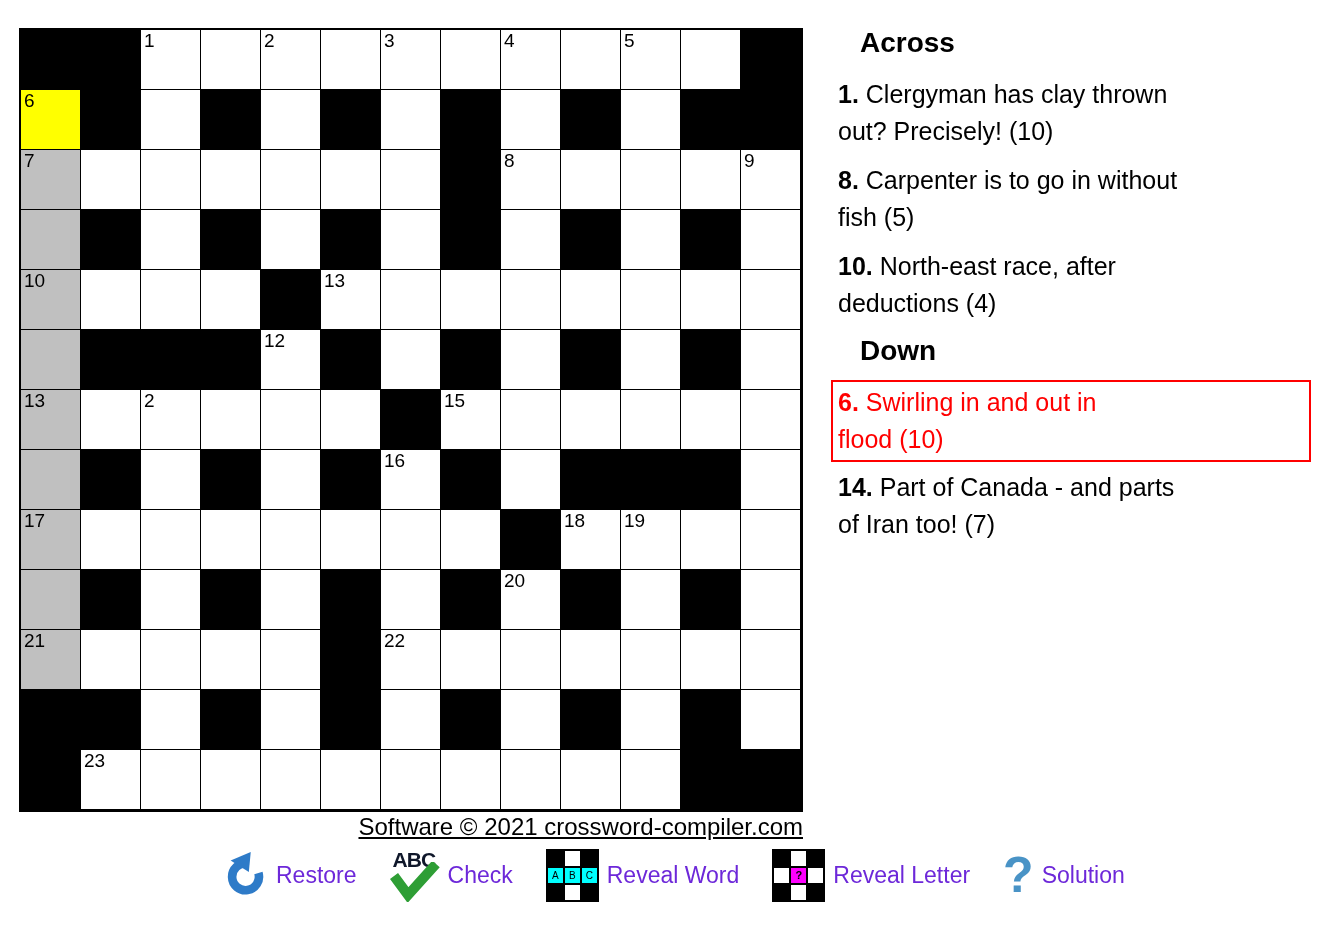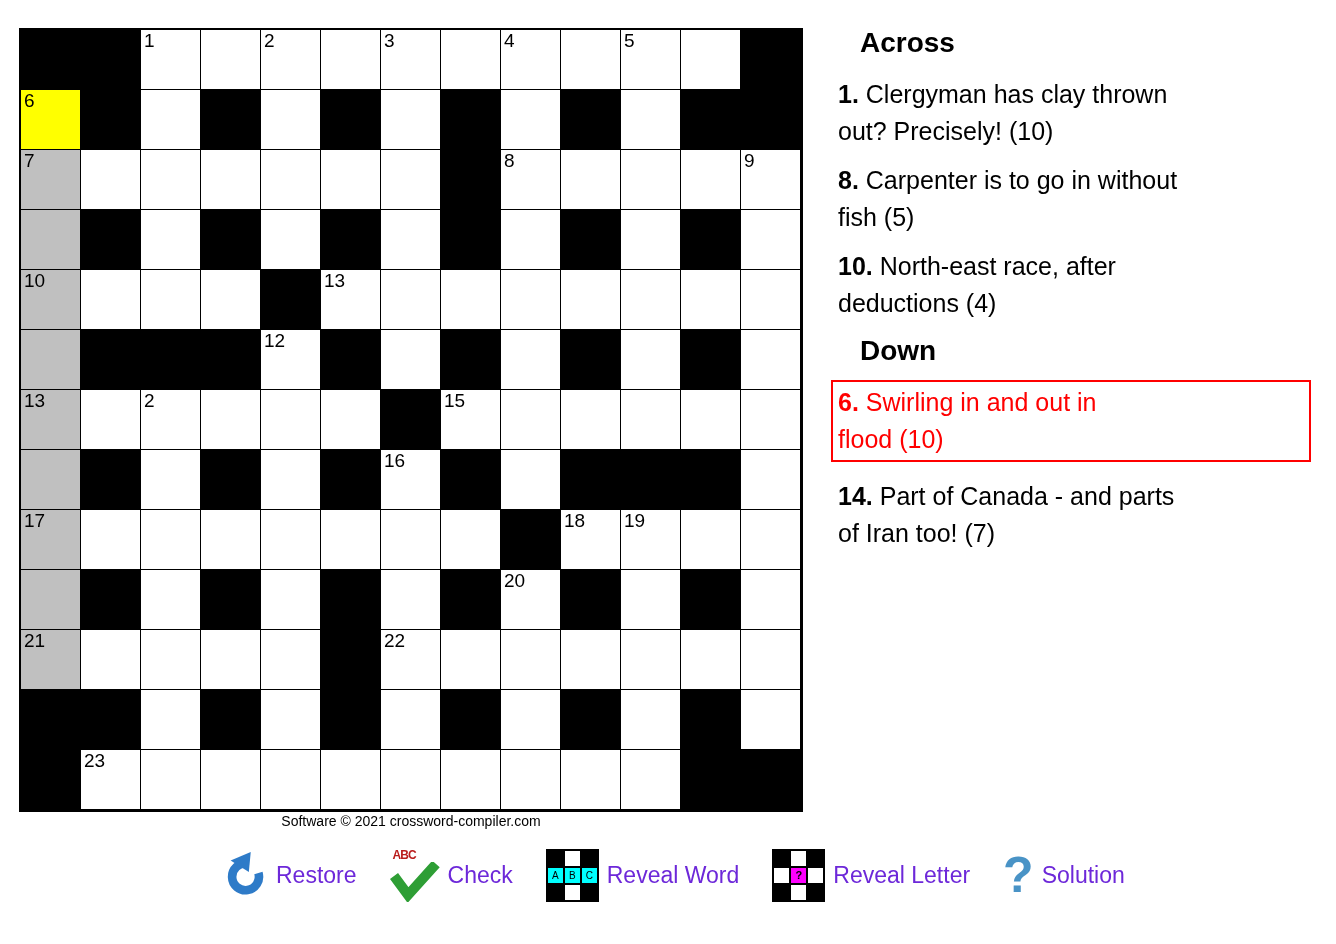--- a/index.html
+++ b/index.html
@@ -21,47 +21,47 @@
   .cell.white  { background:#fff; }
   .cell.yellow { background:#ffff00; }
   .cell.gray   { background:#c0c0c0; }
   .cell .num {
     position:absolute; top:0px; left:3px;
     font-size:19px; line-height:22px; color:#000;
   }
 
   .copyright {
     position:absolute; left:19px; top:813px; width:784px;
-    text-align:center; font-size:14px; color:#000;
+    text-align:right; font-size:24px; color:#000;text-decoration:underline;
   }
 
   
   .clues { position:absolute; left:838px; top:26px; width:520px; }
   .clue-header { font-size:28px; font-weight:bold; color:#000; line-height:34px; margin-left:22px; margin-bottom:16px; }
   .clue { font-size:25px; line-height:37px; color:#000; margin-bottom:12px; width:478px; }
   .clue b { font-weight:bold; }
   .clue .txt { white-space: pre-line; }
   .clue.selected {
     color:#ff0000;
     border:2px solid #ff0000;
     padding:2px 5px;
-    margin:-4px 0 16px -7px;
+    margin:-4px 0 7px -7px;
     width:480px;
   }
 
   
   .toolbar { position:absolute; left:222px; top:848px; display:flex; align-items:center; gap:33px; }
   .tb { display:flex; align-items:center; gap:8px; background:none; border:none; cursor:pointer; font-family:"Liberation Sans", sans-serif; }
   .tb-label { font-size:23px; color:#6d28d9;text-align:right; }
 
   .ic { display:inline-block; position:relative; }
 
   
   .check-ic { width:50px; height:54px; }
-  .check-ic .abc { position:absolute; top:0; left:3px; font-size:12px; font-weight:bold; letter-spacing:-1px; color:#b91c1c; }
+  .check-ic .abc { position:absolute; top:0; left:3px; font-size:21px; font-weight:bold; letter-spacing:-1px; color:#0f172a; }
   .check-ic svg { position:absolute; left:0; top:14px; }
 
   
   .mini { display:grid; grid-template-columns:repeat(3,17px); grid-template-rows:repeat(3,17px); border:1px solid #000; background:#000; }
   .m { width:17px; height:17px; display:flex; align-items:center; justify-content:center; }
   .m.b { background:#000; }
   .m.w { background:#fff; border:1px solid #000; }
   .m.cy { background:#00ffff; border:1px solid #000; font-size:10px; color:#000; }
   .m.mg { background:#ff00ff; border:1px solid #000; font-size:11px; font-weight:bold; color:#000; }
 

